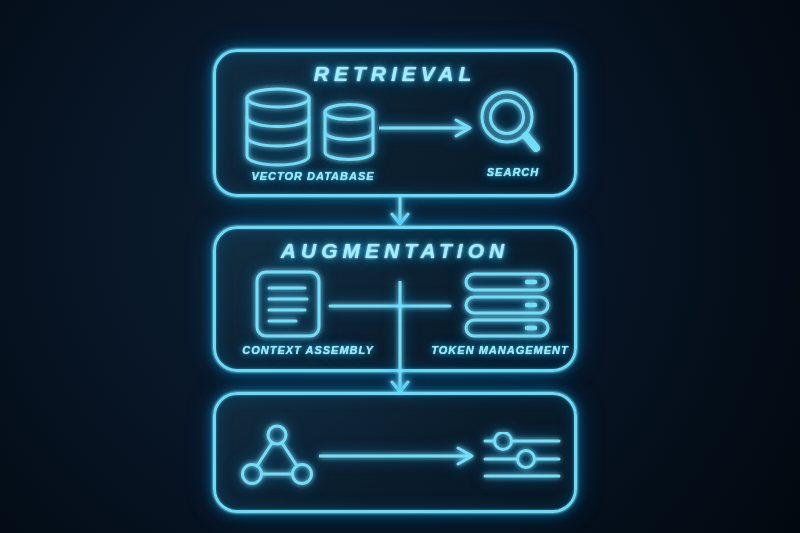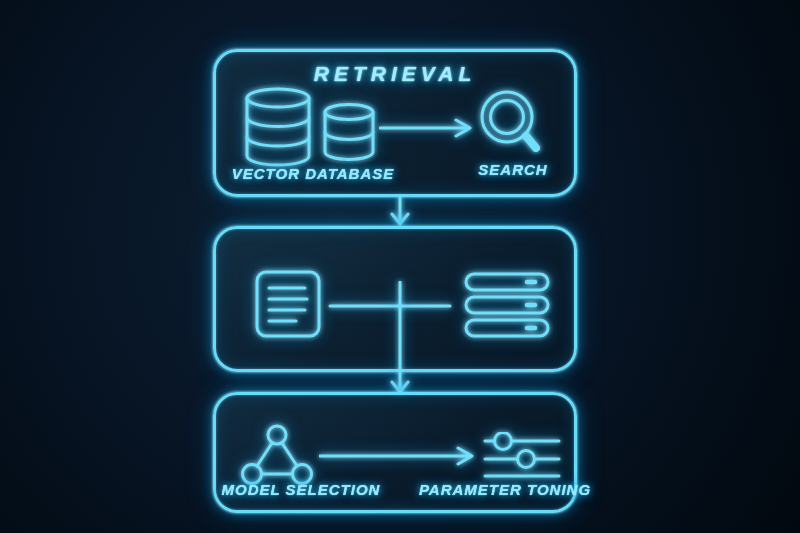--- a/index.html
+++ b/index.html
@@ -22,21 +22,21 @@
       inset 0 0 16px rgba(0,160,230,.25);
   }
   .box-title{
     position:absolute;top:10px;left:0;width:100%;text-align:center;
     font-size:21px;font-weight:bold;letter-spacing:5px;color:#9feeff;
     text-shadow:0 0 2px #e0faff,0 0 7px #30c6f2,0 0 16px rgba(0,160,235,.8);
     white-space:nowrap;
   }
   .item-label{
     position:absolute;transform:translateX(-50%);white-space:nowrap;
-    font-size:15px;font-weight:bold;letter-spacing:1px;color:#8fe9ff;
+    font-size:11px;font-weight:bold;letter-spacing:1px;color:#8fe9ff;
     text-shadow:0 0 1px #d5f7ff,0 0 6px #2cc0ee,0 0 12px rgba(0,150,225,.7);
   }
   .icon{position:absolute;}
   .icon svg, .connector svg{
     display:block;
     filter:drop-shadow(0 0 2.5px rgba(160,238,255,.95)) drop-shadow(0 0 7px rgba(0,170,240,.55));
   }
   .stroke{stroke:#6fdffc;stroke-width:3;fill:none;stroke-linecap:round;stroke-linejoin:round;}
   .stroke-thick{stroke:#6fdffc;stroke-width:8;fill:none;stroke-linecap:round;}
   .stroke-led{stroke:#6fdffc;stroke-width:4.5;fill:none;stroke-linecap:round;}
@@ -87,20 +87,21 @@
   </div>
 
   <div class="connector" style="left:388px;top:197px;">
     <svg width="24" height="30" viewBox="0 0 24 30">
       <line class="stroke" x1="12" y1="0" x2="12" y2="24"></line>
       <path class="stroke" d="M4 17 L12 27 L20 17"></path>
     </svg>
   </div>
 
   <div class="neon-box" style="top:226px;height:146px;">
+    <div class="box-title">AUGMENTATION</div>
 
     <div class="icon" style="left:39px;top:41px;">
       <svg width="66" height="68" viewBox="0 0 66 68">
         <rect class="stroke" x="2" y="2" width="62" height="64" rx="9"></rect>
         <line class="stroke" x1="14" y1="18" x2="50" y2="18"></line>
         <line class="stroke" x1="14" y1="29" x2="52" y2="29"></line>
         <line class="stroke" x1="14" y1="40" x2="50" y2="40"></line>
         <line class="stroke" x1="14" y1="51" x2="41" y2="51"></line>
       </svg>
     </div>
@@ -115,20 +116,22 @@
       <svg width="86" height="66" viewBox="0 0 86 66">
         <rect class="stroke" x="2" y="2" width="82" height="16" rx="8"></rect>
         <rect class="stroke" x="2" y="25" width="82" height="16" rx="8"></rect>
         <rect class="stroke" x="2" y="48" width="82" height="16" rx="8"></rect>
         <line class="stroke-led" x1="63" y1="10" x2="71" y2="10"></line>
         <line class="stroke-led" x1="63" y1="33" x2="71" y2="33"></line>
         <line class="stroke-led" x1="63" y1="56" x2="71" y2="56"></line>
       </svg>
     </div>
 
+    <div class="item-label" style="left:92px;bottom:13px;">CONTEXT ASSEMBLY</div>
+    <div class="item-label" style="left:284px;bottom:13px;">TOKEN MANAGEMENT</div>
   </div>
 
   <div class="connector" style="left:388px;top:281px;">
     <svg width="24" height="114" viewBox="0 0 24 114">
       <line class="stroke" x1="12" y1="1" x2="12" y2="108"></line>
       <path class="stroke" d="M4 101 L12 111 L20 101"></path>
     </svg>
   </div>
 
   <div class="neon-box" style="top:392px;height:121px;">
@@ -156,17 +159,15 @@
         <line class="stroke" x1="2" y1="9" x2="10" y2="9"></line>
         <line class="stroke" x1="30" y1="9" x2="76" y2="9"></line>
         <circle class="stroke" cx="20" cy="9" r="8.5"></circle>
         <line class="stroke" x1="2" y1="27" x2="33" y2="27"></line>
         <line class="stroke" x1="53" y1="27" x2="76" y2="27"></line>
         <circle class="stroke" cx="43" cy="27" r="8.5"></circle>
         <line class="stroke" x1="2" y1="44" x2="76" y2="44"></line>
       </svg>
     </div>
 
-    <div class="item-label" style="left:85px;bottom:12px;">MODEL SELECTION</div>
-    <div class="item-label" style="left:289px;bottom:12px;">PARAMETER TONING</div>
   </div>
 
 </div>
 
 </body></html>

